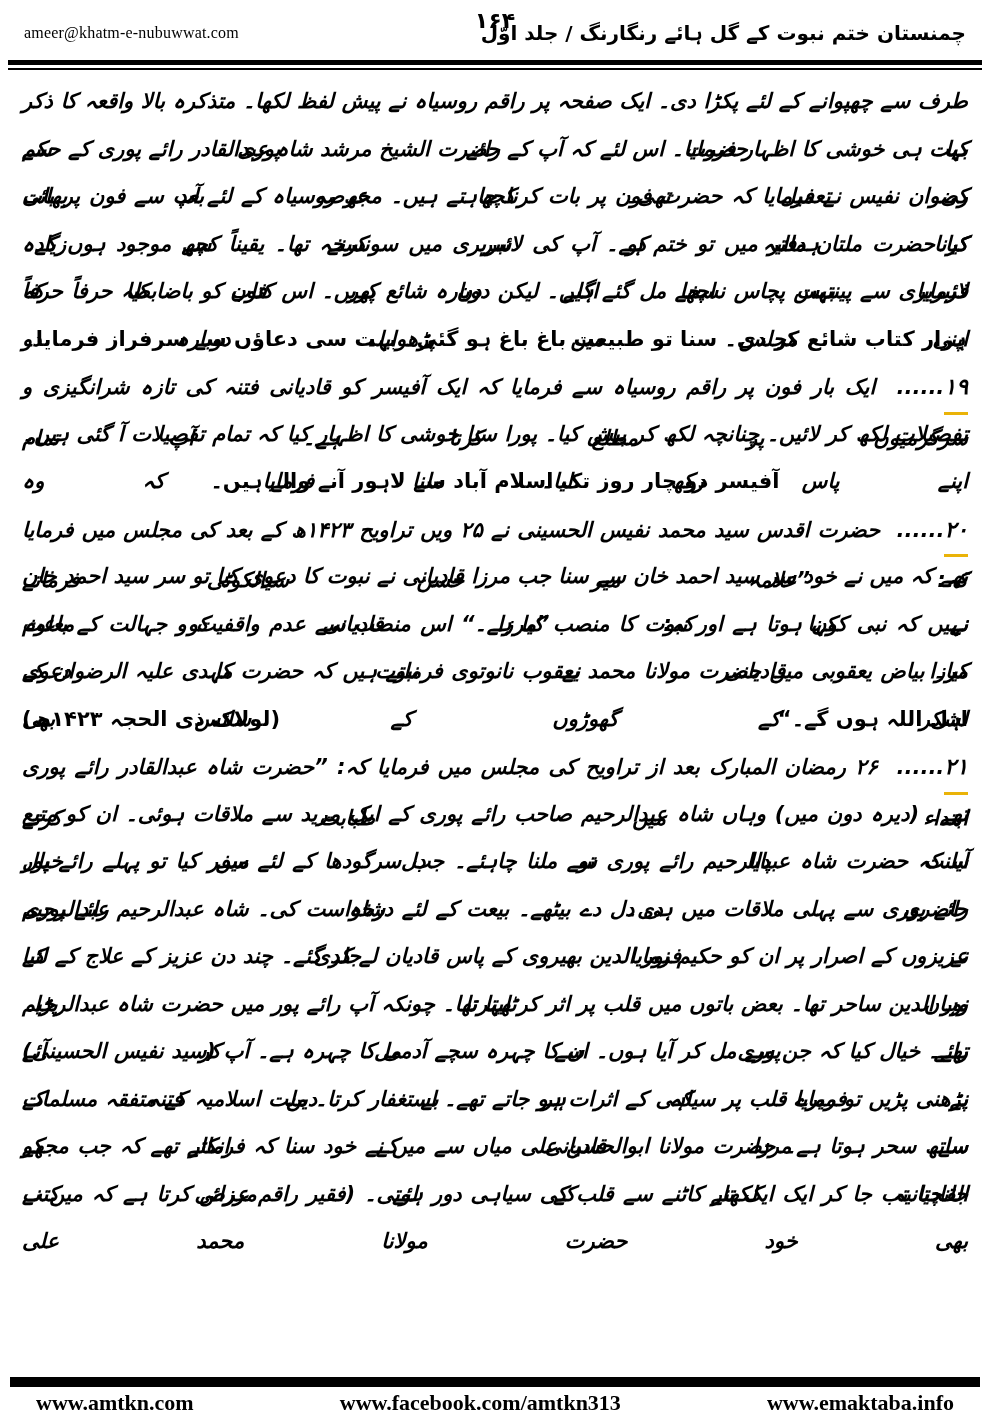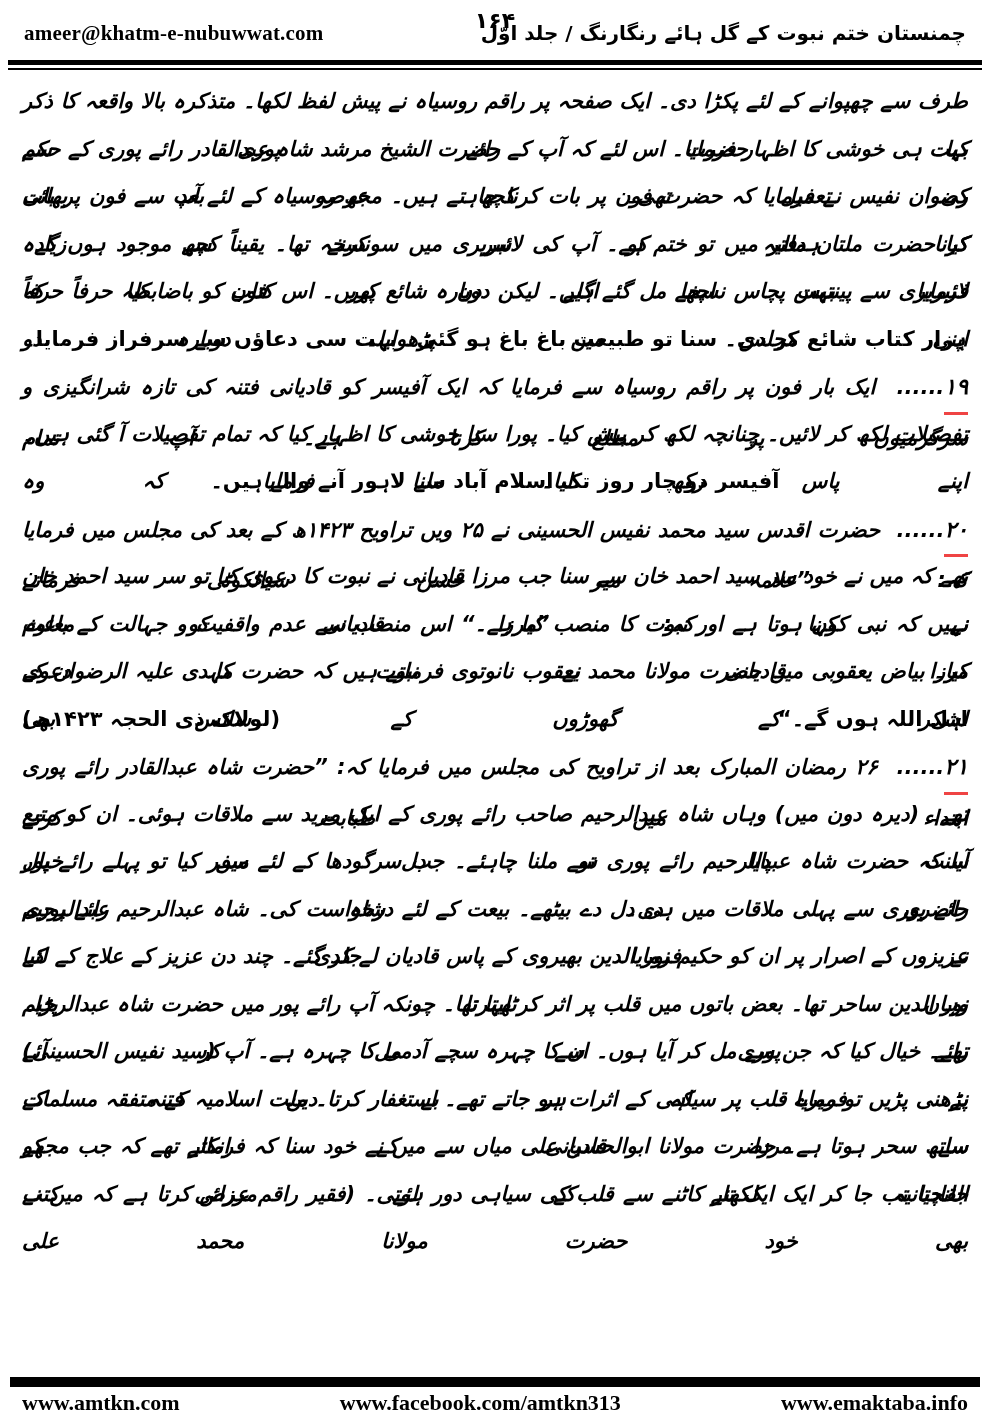--- a/index.html
+++ b/index.html
@@ -7,21 +7,21 @@
     width:990px;height:1420px;margin:0 auto;background:#ffffff;
     position:relative;overflow:hidden;color:#000;
     font-family:"DejaVu Sans",sans-serif;
   }
   
   .header{
     position:relative;height:50px;padding:8px 24px 0 24px;
     display:flex;align-items:center;direction:ltr;
   }
   .email{
-    font-family:"Liberation Serif",serif;font-weight:bold;font-size:21px;
+    font-family:"Liberation Serif",serif;font-weight:normal;font-size:16px;
     letter-spacing:.2px;
   }
   .pageno{
     position:absolute;left:50%;transform:translateX(-50%);top:8px;
     font-weight:bold;font-size:22px;direction:rtl;
   }
   .title{
     margin-left:auto;direction:rtl;font-weight:bold;font-size:20px;
   }
   .rule{
@@ -39,32 +39,32 @@
   .line.justify{
     white-space:normal;text-align:justify;text-align-last:justify;font-style:italic;
   }
   .line.center{
     white-space:normal;text-align:center;text-align-last:center;
   }
   .line.split{
     display:flex;justify-content:space-between;align-items:baseline;
   }
   .pnum{
-    display:inline-block;border-bottom:3px solid #ef4444;padding-bottom:1px;
+    display:inline-block;border-bottom:3px solid #eab308;padding-bottom:1px;
     font-size:22px;
   }
   .pdots{letter-spacing:1px;}
   
   .footer-bar{
     position:absolute;left:10px;right:10px;bottom:33px;height:10px;background:#000;
   }
   .footer-urls{
     position:absolute;left:0;right:0;bottom:0;height:35px;
     display:flex;justify-content:space-between;align-items:center;
-    padding:0 22px;direction:ltr;
+    padding:0 36px;direction:ltr;
     font-family:"Liberation Serif",serif;font-weight:bold;font-size:22px;
   }
 </style>
 </head>
 <body>
 
 <div class="page">
 
   <div class="header">
     <span class="email">ameer@khatm-e-nubuwwat.com</span>

